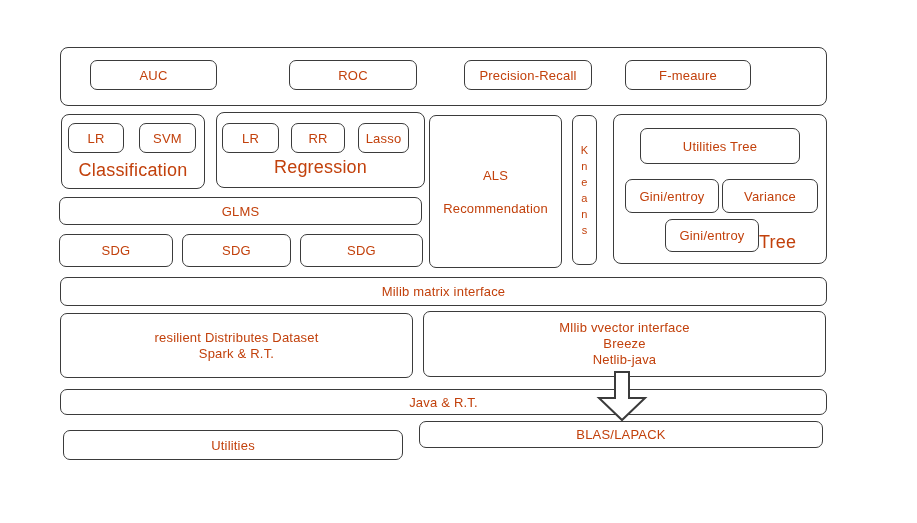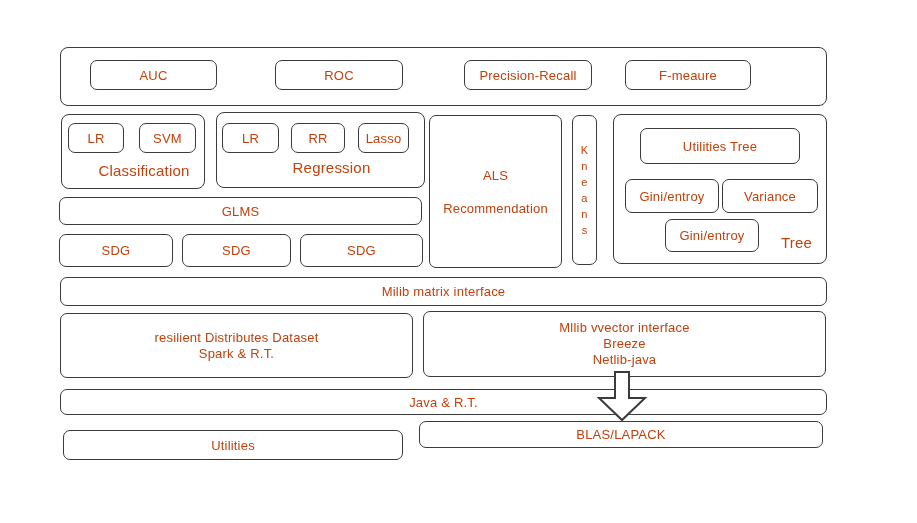--- a/index.html
+++ b/index.html
@@ -10,37 +10,37 @@
   .rect{
     position:absolute;box-sizing:border-box;background:#ffffff;
     border:1.6px solid #3b3b3b;border-radius:7px;
     display:flex;align-items:center;justify-content:center;
     font-size:13px;letter-spacing:.2px;
   }
   .container{border-radius:8px;background:transparent;}
   .lbl{
     position:absolute;box-sizing:border-box;background:transparent;border:none;
     display:flex;align-items:center;justify-content:center;
-    font-size:15px;letter-spacing:.2px;padding-left:22px;
+    font-size:18px;letter-spacing:.2px;
   }
   .col{flex-direction:column;}
   .lines{line-height:16px;text-align:center;}
   .kmeans{font-size:11px;line-height:16px;text-align:center;}
   .arrow{position:absolute;left:596px;top:369px;}
 </style>
 </head>
 <body>
 
 <div class="canvas">
 
   <div class="rect container" style="left:60px;top:47px;width:767px;height:59px;"></div>
   <div class="rect" style="left:90px;top:60px;width:127px;height:30px;">
       <span>AUC</span>
     </div>
-  <div class="rect" style="left:275px;top:60px;width:128px;height:30px;">
+  <div class="rect" style="left:289px;top:60px;width:128px;height:30px;">
       <span>ROC</span>
     </div>
   <div class="rect" style="left:464px;top:60px;width:128px;height:30px;">
       <span>Precision-Recall</span>
     </div>
   <div class="rect" style="left:625px;top:60px;width:126px;height:30px;">
       <span>F-meaure</span>
     </div>
 
   <div class="rect container" style="left:61px;top:114px;width:144px;height:75px;"></div>

